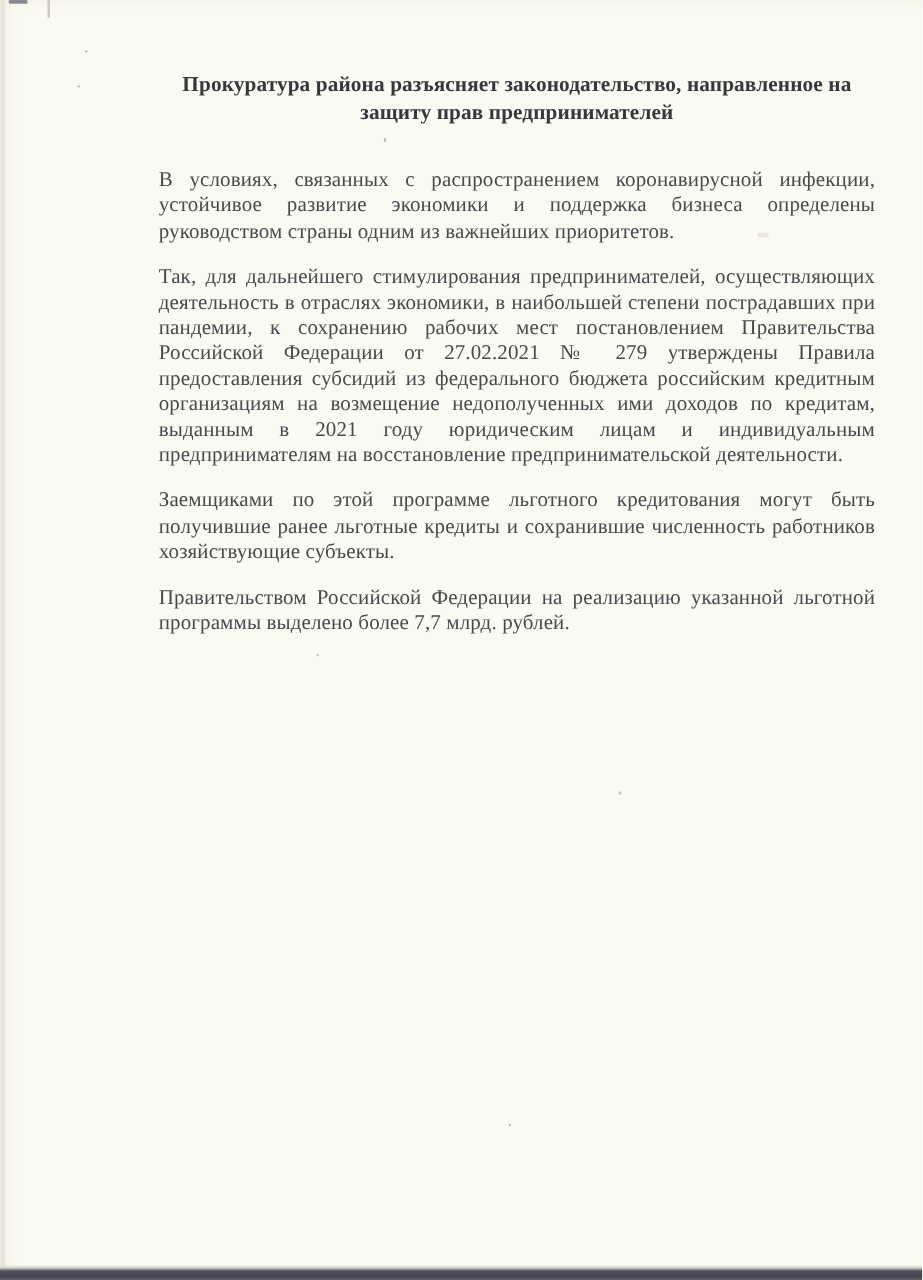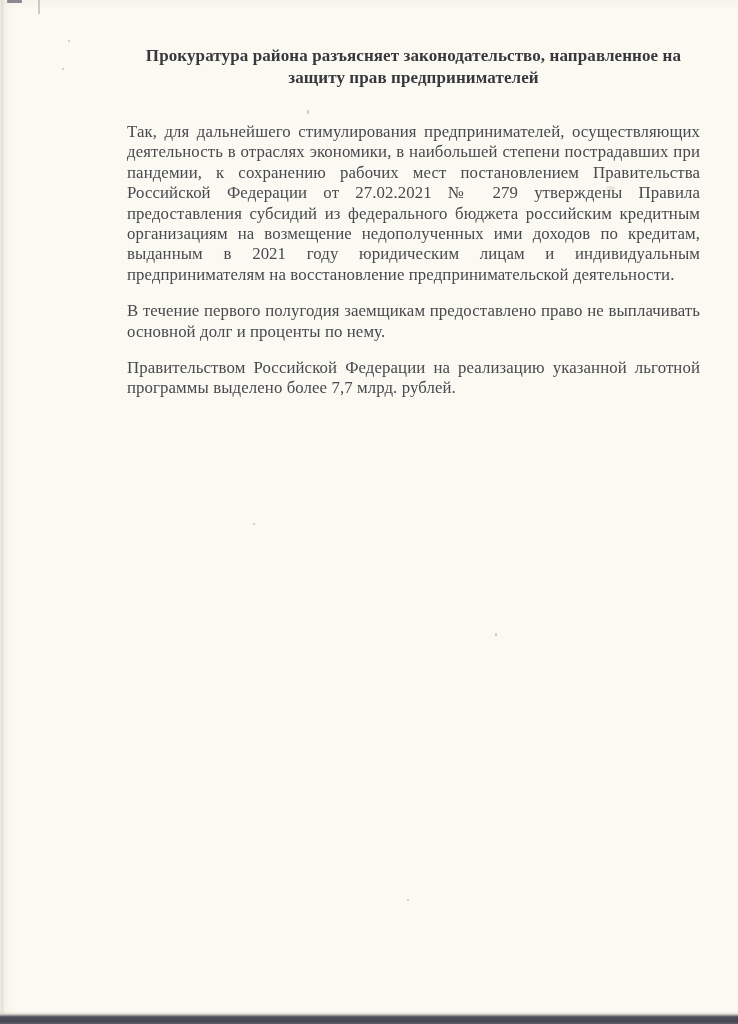--- a/index.html
+++ b/index.html
@@ -19,21 +19,21 @@
   .page::before {
     content: "";
     position: absolute;
     inset: 0;
     background: linear-gradient(to right, rgba(215,212,200,0.25) 0px, rgba(215,212,200,0.0) 14px),
                 linear-gradient(to bottom, rgba(220,218,206,0.18) 0px, rgba(220,218,206,0.0) 10px);
     pointer-events: none;
   }
   .content {
     position: relative;
-    padding: 45px 38px 0 127px;
+    padding: 57px 38px 0 127px;
     color: #48484e;
   }
   .doc-title {
     margin: 0 0 33px 0;
     font-size: 17px;
     line-height: 22px;
     font-weight: bold;
     text-align: center;
     color: #37373d;
     letter-spacing: 0.1px;
@@ -90,22 +90,23 @@
   }
 </style>
 </head>
 <body>
 
 <div class="page">
 
   <div class="content">
     <h1 class="doc-title">Прокуратура района разъясняет законодательство, направленное на защиту прав предпринимателей</h1>
 
+    <p class="doc-par">В условиях, связанных с распространением коронавирусной инфекции, устойчивое развитие экономики и поддержка бизнеса определены руководством страны одним из важнейших приоритетов.</p>
     <p class="doc-par">Так, для дальнейшего стимулирования предпринимателей, осуществляющих деятельность в отраслях экономики, в наибольшей степени пострадавших при пандемии, к сохранению рабочих мест постановлением Правительства Российской Федерации от 27.02.2021 № 279 утверждены Правила предоставления субсидий из федерального бюджета российским кредитным организациям на возмещение недополученных ими доходов по кредитам, выданным в 2021 году юридическим лицам и индивидуальным предпринимателям на восстановление предпринимательской деятельности.</p>
-    <p class="doc-par">В течение первого полугодия заемщикам предоставлено право не выплачивать основной долг и проценты по нему.</p>
+    <p class="doc-par">Заемщиками по этой программе льготного кредитования могут быть получившие ранее льготные кредиты и сохранившие численность работников хозяйствующие субъекты.</p>
     <p class="doc-par">Правительством Российской Федерации на реализацию указанной льготной программы выделено более 7,7 млрд. рублей.</p>
   </div>
 
   <div class="edge-left"></div>
   <div class="edge-bottom"></div>
 
   <div class="speck dash" style="left:7px;  top:0px;   width:15px; height:3px;"></div>
   <div class="speck hair" style="left:38px; top:0px;   width:2px;  height:14px;"></div>
   <div class="speck" style="left:68px; top:40px;  width:2px;  height:2px;"></div>
   <div class="speck" style="left:62px; top:68px;  width:2px;  height:2px;"></div>

